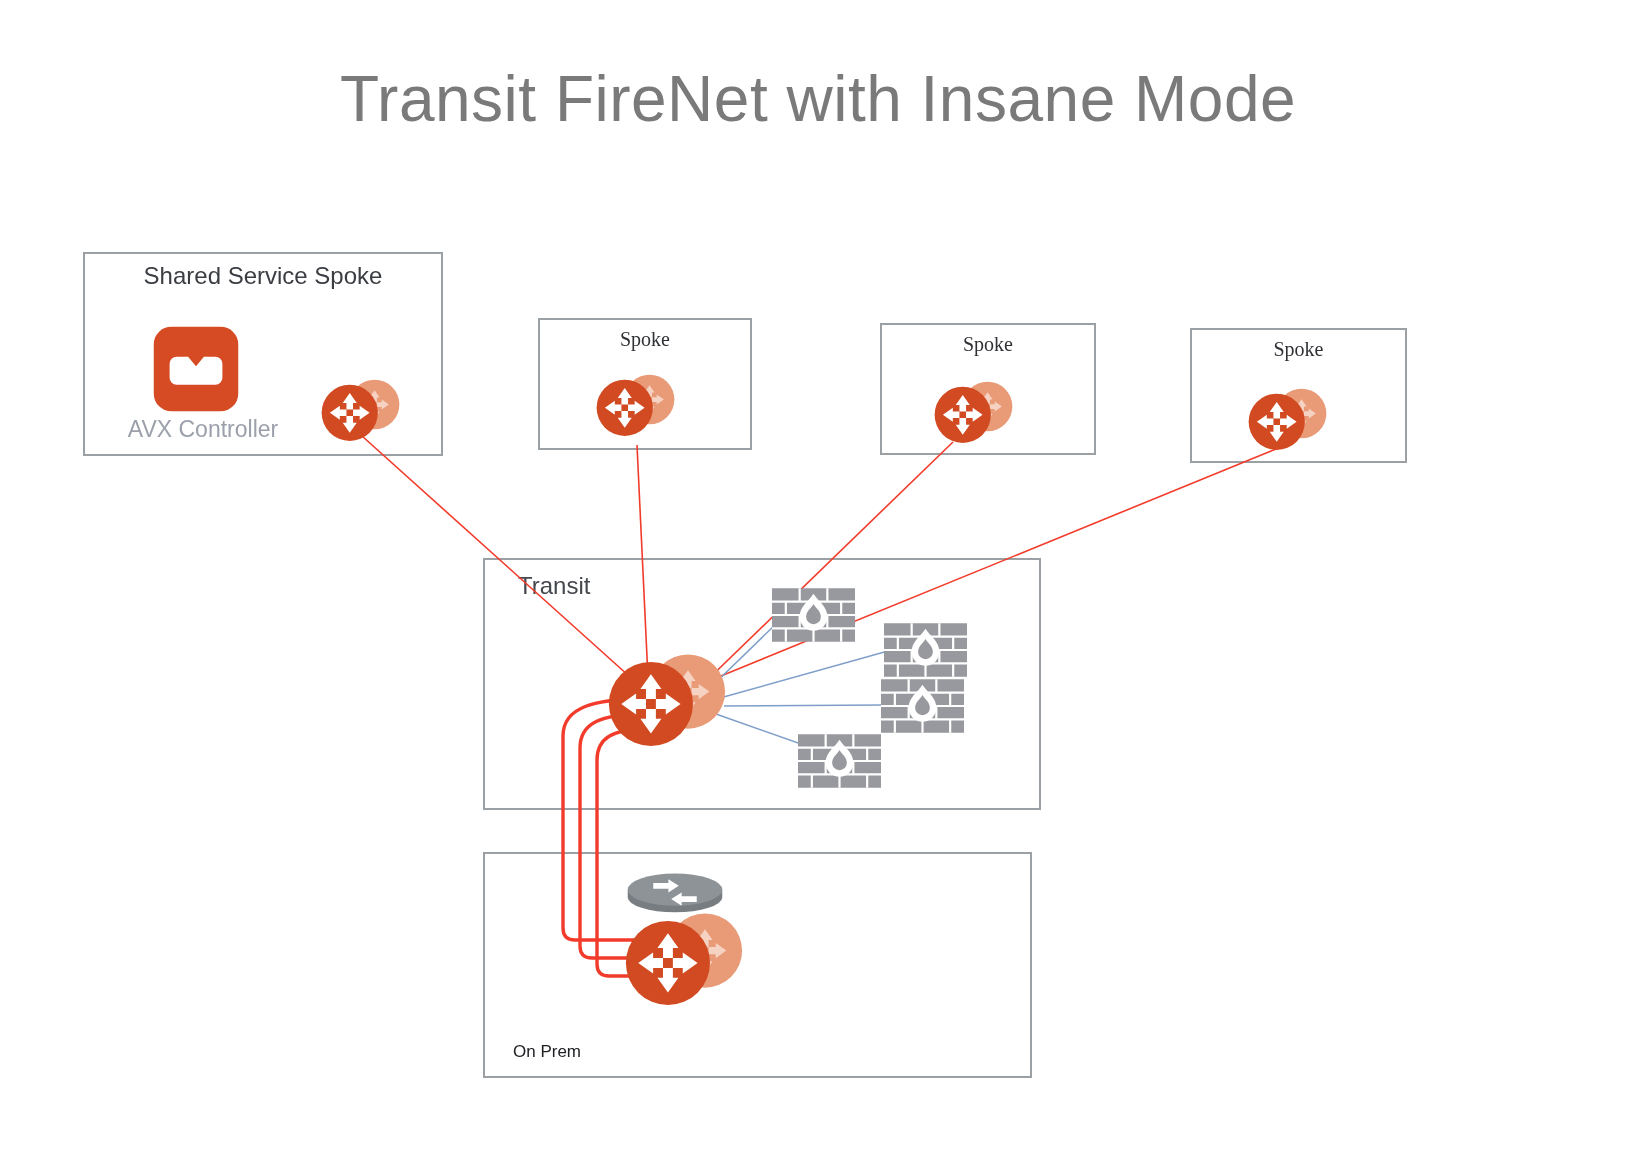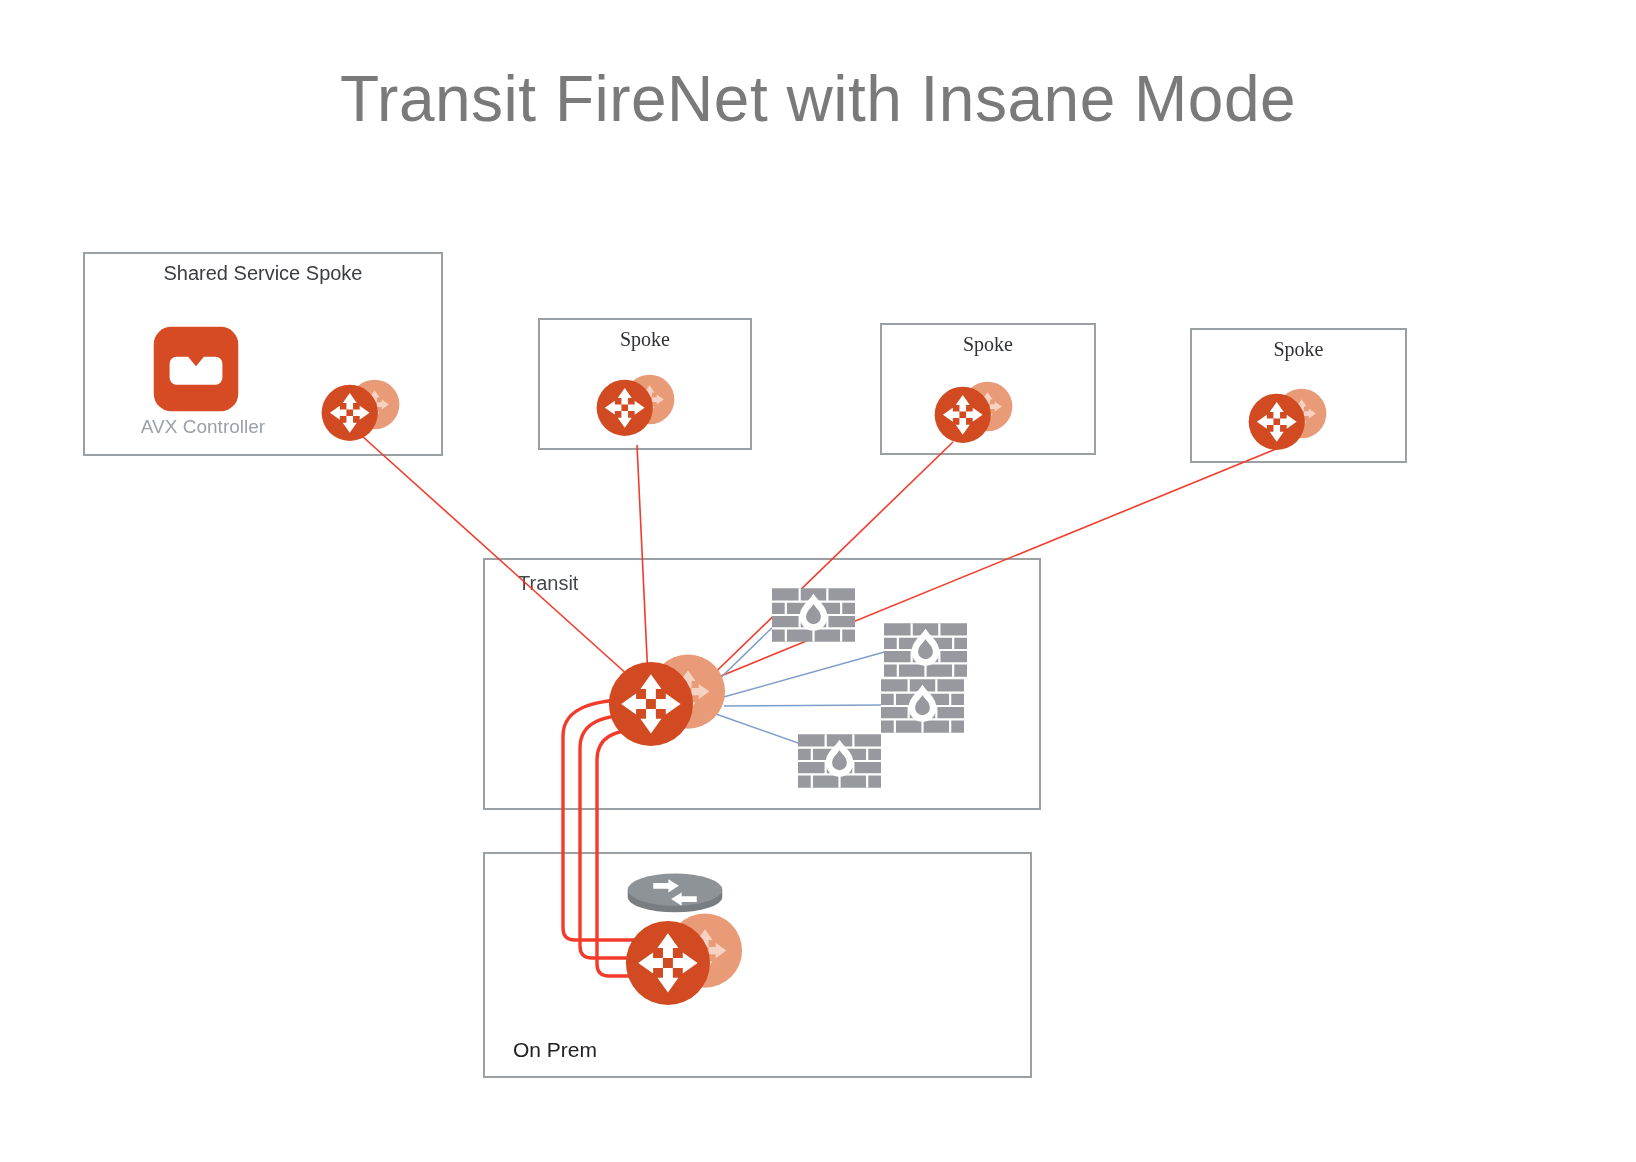--- a/index.html
+++ b/index.html
@@ -1,26 +1,26 @@
 <!DOCTYPE html>
 <html style="--gateway-primary: #D14A21; --gateway-secondary: #E99B78; --controller-orange: #D64A24; --connection-red: #F23B2B; --connection-blue: #7E9EC9; --firewall-gray: #97999E; --router-gray: #8E9398; --box-border: #9BA0A5; --title-gray: #7A7A7A; --controller-label-gray: #9BA0AA;"><head>
 <meta charset="utf-8">
 <style>
   html,body{margin:0;padding:0;background:#ffffff;font-family:"Liberation Sans",sans-serif;}
   .canvas{position:relative;width:1636px;height:1162px;background:#fff;overflow:hidden;}
   .title{position:absolute;top:62px;left:0;width:100%;text-align:center;
          font-size:64px;font-weight:400;color:var(--title-gray,#7A7A7A);letter-spacing:0.5px;}
   .box{position:absolute;border:2px solid var(--box-border,#9BA0A5);background:transparent;z-index:1;}
-  .box-label{position:absolute;font-size:20px;color:#3A3D42;white-space:nowrap;}
+  .box-label{position:absolute;font-size:24px;color:#3A3D42;white-space:nowrap;}
   .label-top-center{left:50%;transform:translateX(-50%);top:8px;}
   .label-top-left{left:33px;top:12px;color:#44474C;}
-  .label-bottom-left{left:28px;bottom:14px;color:#202124;font-size:21px;}
+  .label-bottom-left{left:28px;bottom:14px;color:#202124;font-size:17px;}
   .spoke-label{font-size:20px;color:#2E3034;font-family:Liberation Serif, serif;}
   .avx-label{position:absolute;left:118px;top:416px;width:170px;text-align:center;
-             font-size:19px;color:var(--controller-label-gray,#9BA0AA);z-index:3;}
+             font-size:23px;color:var(--controller-label-gray,#9BA0AA);z-index:3;}
   svg.overlay{position:absolute;left:0;top:0;z-index:2;pointer-events:none;}
 </style>
 </head>
 <body>
 
 <div class="canvas">
 
   <div class="title">Transit FireNet with Insane Mode</div>
 
   <div class="box" style="left:83px;top:252px;width:356px;height:200px;">

